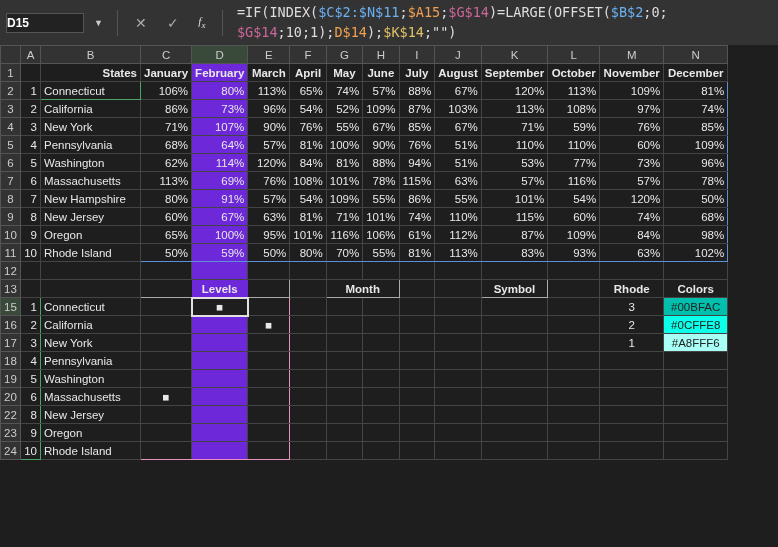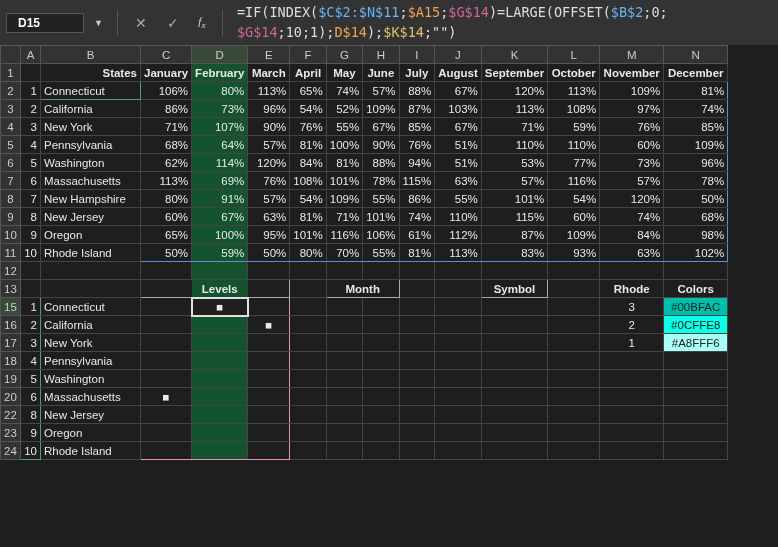--- a/index.html
+++ b/index.html
@@ -1,18 +1,18 @@
 <!DOCTYPE html>
 <html><head>
 <meta charset="utf-8">
 <style>
 *{margin:0;padding:0;box-sizing:border-box}
 body{background:#1e1e1e;color:#ccc;font-family:"Segoe UI",Arial,sans-serif;font-size:12px;width:778px;height:547px;overflow:hidden}
 .namebar{display:flex;align-items:center;height:45px;background:#333;padding:0 6px;gap:6px}
-.namebox{background:#222;border:1px solid #555;color:#fff;padding:2px 11px;width:78px;font-weight:bold}
+.namebox{background:#222;border:1px solid #555;color:#fff;padding:2px 0;width:78px;font-weight:bold}
 .dd{color:#ccc;font-size:9px;padding:0 4px}
 .icobtn{width:26px;height:26px;display:flex;align-items:center;justify-content:center;color:#aaa;font-size:14px}
 .sep{width:1px;height:26px;background:#555;margin:0 4px}
 .fxlbl{font-style:italic;font-family:"Times New Roman",serif;font-size:11px;color:#ddd;width:20px;text-align:center}
 .formula{flex:1;font-family:Consolas,monospace;font-size:13.5px;color:#ddd;line-height:1.45;padding:2px 4px}
 .formula .op{color:#ddd}
 .formula .ref{color:#f0a050}
 .formula .ref2{color:#cc6699}
 .formula .ref3{color:#6ab0f3}
 .formula .lit{color:#e0c267}
@@ -31,21 +31,21 @@
 .wF{width:36px}.wG{width:34px}.wH{width:36px}.wI{width:32px}
 .wJ{width:45px}.wK{width:64px}.wL{width:52px}.wM{width:64px}.wN{width:64px}
 td.curcell{background:#1e1e1e;outline:2px solid #e0e0e0;outline-offset:-1px;position:relative;z-index:2}
 
 
 .bb-t{border-top:1.5px solid #5d8fd6 !important}
 .bb-b{border-bottom:1.5px solid #5d8fd6 !important}
 .bb-l{border-left:1.5px solid #5d8fd6 !important}
 .bb-r{border-right:1.5px solid #5d8fd6 !important}
 
-.colhi{background:#14532d}
+.colhi{background:#6d28d9}
 
 .gb-t{border-top:1.5px solid #4aa564 !important}
 .gb-b{border-bottom:1.5px solid #4aa564 !important}
 .gb-l{border-left:1.5px solid #4aa564 !important}
 .gb-r{border-right:1.5px solid #4aa564 !important}
 
 .pk-t{border-top:1.5px solid #e890c0 !important}
 .pk-b{border-bottom:1.5px solid #e890c0 !important}
 .pk-l{border-left:1.5px solid #e890c0 !important}
 .pk-r{border-right:1.5px solid #e890c0 !important}

